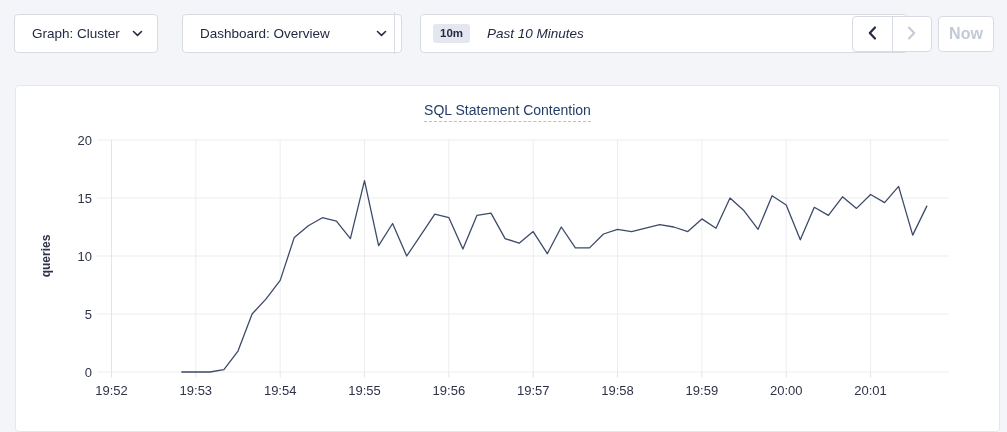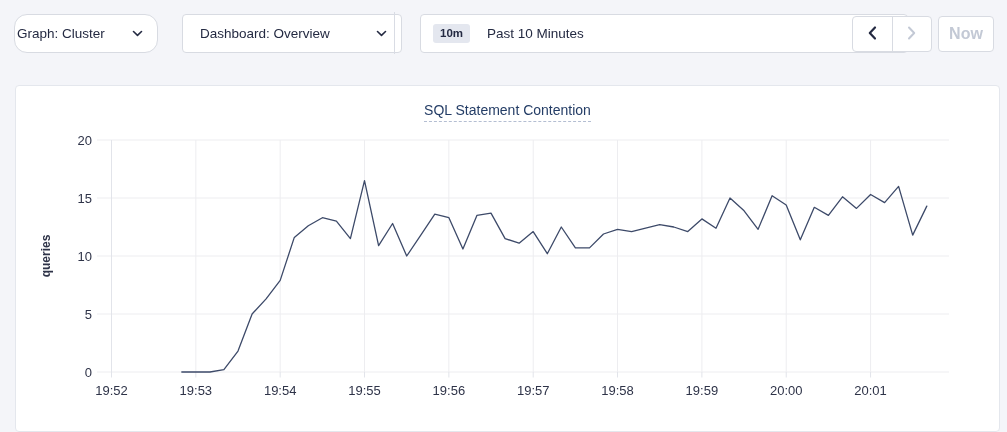--- a/index.html
+++ b/index.html
@@ -16,29 +16,29 @@
     color:var(--control-text);
   }
   .topbar{position:relative;height:85px;}
   .ctrl{
     position:absolute;top:14px;height:39px;background:#fff;
     border:1px solid var(--control-border);border-radius:4px;
     display:flex;align-items:center;font-size:13.5px;cursor:pointer;
     color:var(--control-text);
   }
   .ctrl .chev{display:flex;align-items:center;color:var(--control-text);}
-  .graph{left:14px;width:144px;padding:0 14px 0 2px;justify-content:space-between;border-radius:13px;}
+  .graph{left:14px;width:144px;padding:0 14px 0 17px;justify-content:space-between;}
   .dash{left:182px;width:220px;padding:0 14px 0 17px;justify-content:space-between;}
   .divider{position:absolute;left:394px;top:12px;height:42px;width:1px;background:#d9dce4;}
   .time{left:420px;width:488px;padding:0 17px 0 12px;}
   .badge{
     background:var(--badge-bg);color:var(--control-text);
     font-size:11.5px;font-weight:bold;padding:4px 7px;border-radius:3px;line-height:1;
   }
-  .time-label{margin-left:17px;flex:1;text-align:left;}
+  .time-label{margin-left:17px;flex:1;text-align:left;font-style:italic;}
   .pager{
     position:absolute;left:852px;top:16px;width:80px;height:36px;
     border:1px solid var(--control-border);border-radius:4px;background:#fff;
     display:flex;overflow:hidden;
   }
   .pager button{
     flex:1;border:none;background:none;margin:0;padding:0;cursor:pointer;
     display:flex;align-items:center;justify-content:center;
   }
   .pager button + button{border-left:1px solid var(--control-border);}

